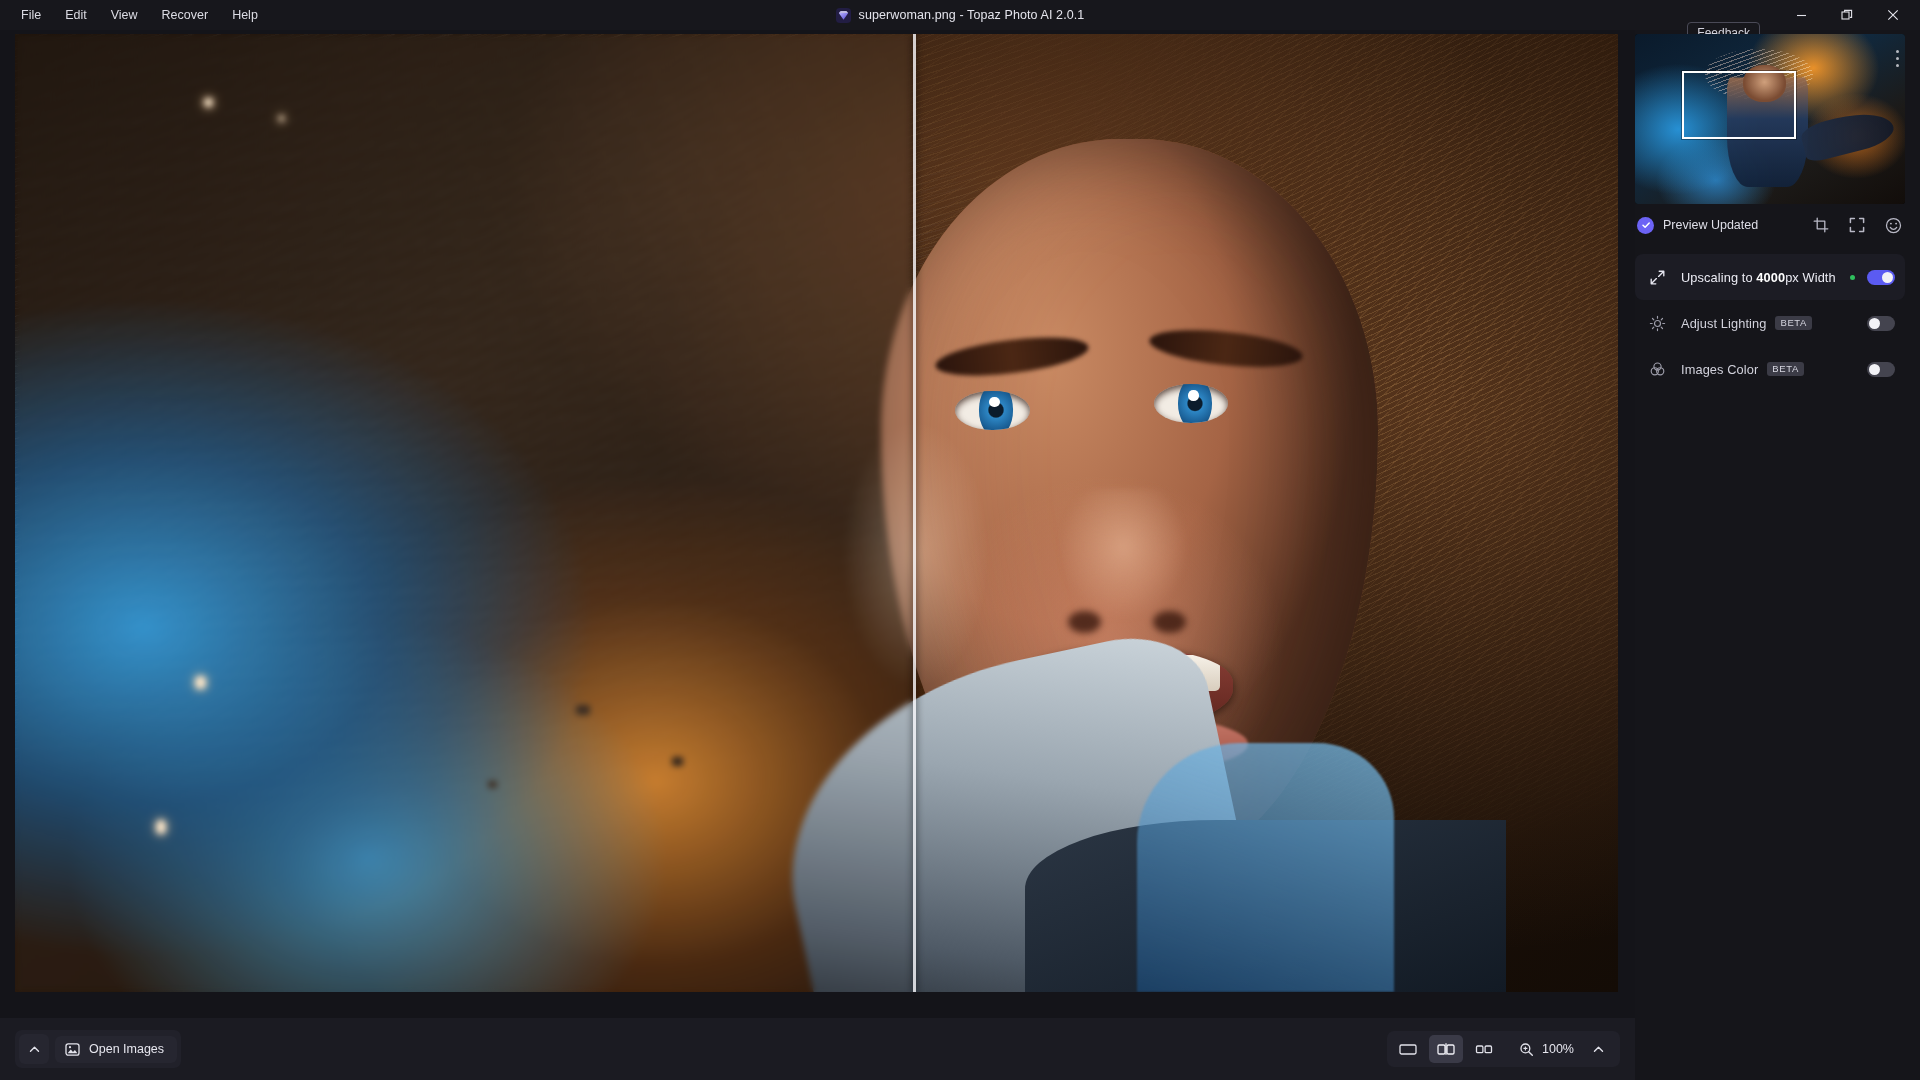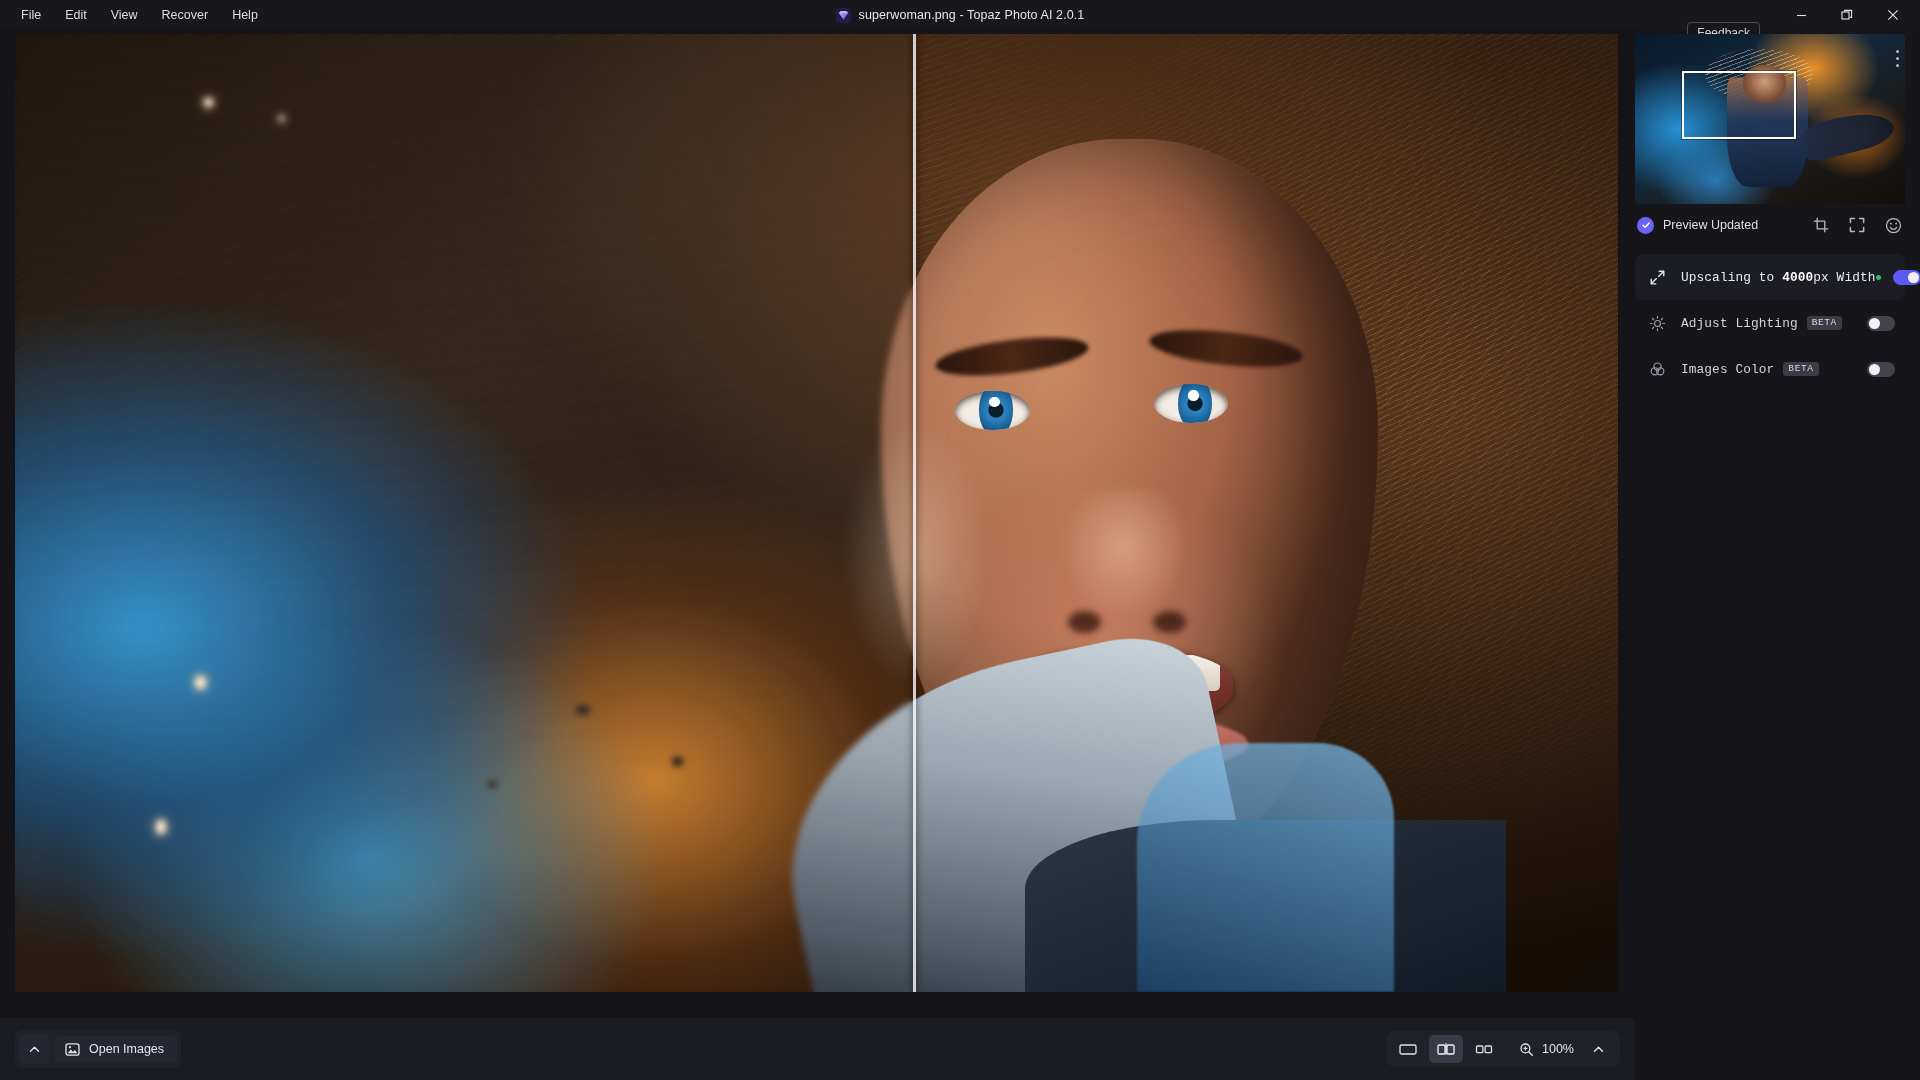--- a/index.html
+++ b/index.html
@@ -230,21 +230,21 @@
     display:flex; align-items:center; height:42px; padding:0 2px 0 2px; gap:9px;
   }
   .check-badge {
     width:17px; height:17px; border-radius:50%; background:#6c63f5;
     display:flex; align-items:center; justify-content:center; flex:0 0 17px;
   }
   .status-text { font-size:12.5px; color:#dfdfe8; }
   .status-icons { margin-left:auto; display:flex; align-items:center; gap:16px; }
   .sicon { width:20px; height:20px; display:flex; align-items:center; justify-content:center; cursor:default; }
 
-  .filters { margin-top:8px; display:flex; flex-direction:column;font-family:Liberation Mono, monospace; }
+  .filters { margin-top:8px; display:flex; flex-direction:column; }
   .frow {
     display:flex; align-items:center; height:46px; padding:0 10px 0 12px; border-radius:8px; cursor:default;
   }
   .frow.card { background:#1c1c24; }
   .frow .ficon { width:20px; height:20px; display:flex; align-items:center; justify-content:center; flex:0 0 20px; margin-right:14px; }
   .flabel { font-size:12.8px; color:#d2d2dc; letter-spacing:.1px; white-space:nowrap; }
   .frow.card .flabel { color:#ececf4; }
   .flabel b { color:#fff; font-weight:700; }
   .beta {
     margin-left:9px; font-size:9.5px; letter-spacing:.6px; color:#d6d6e0; background:#3b3b46;

